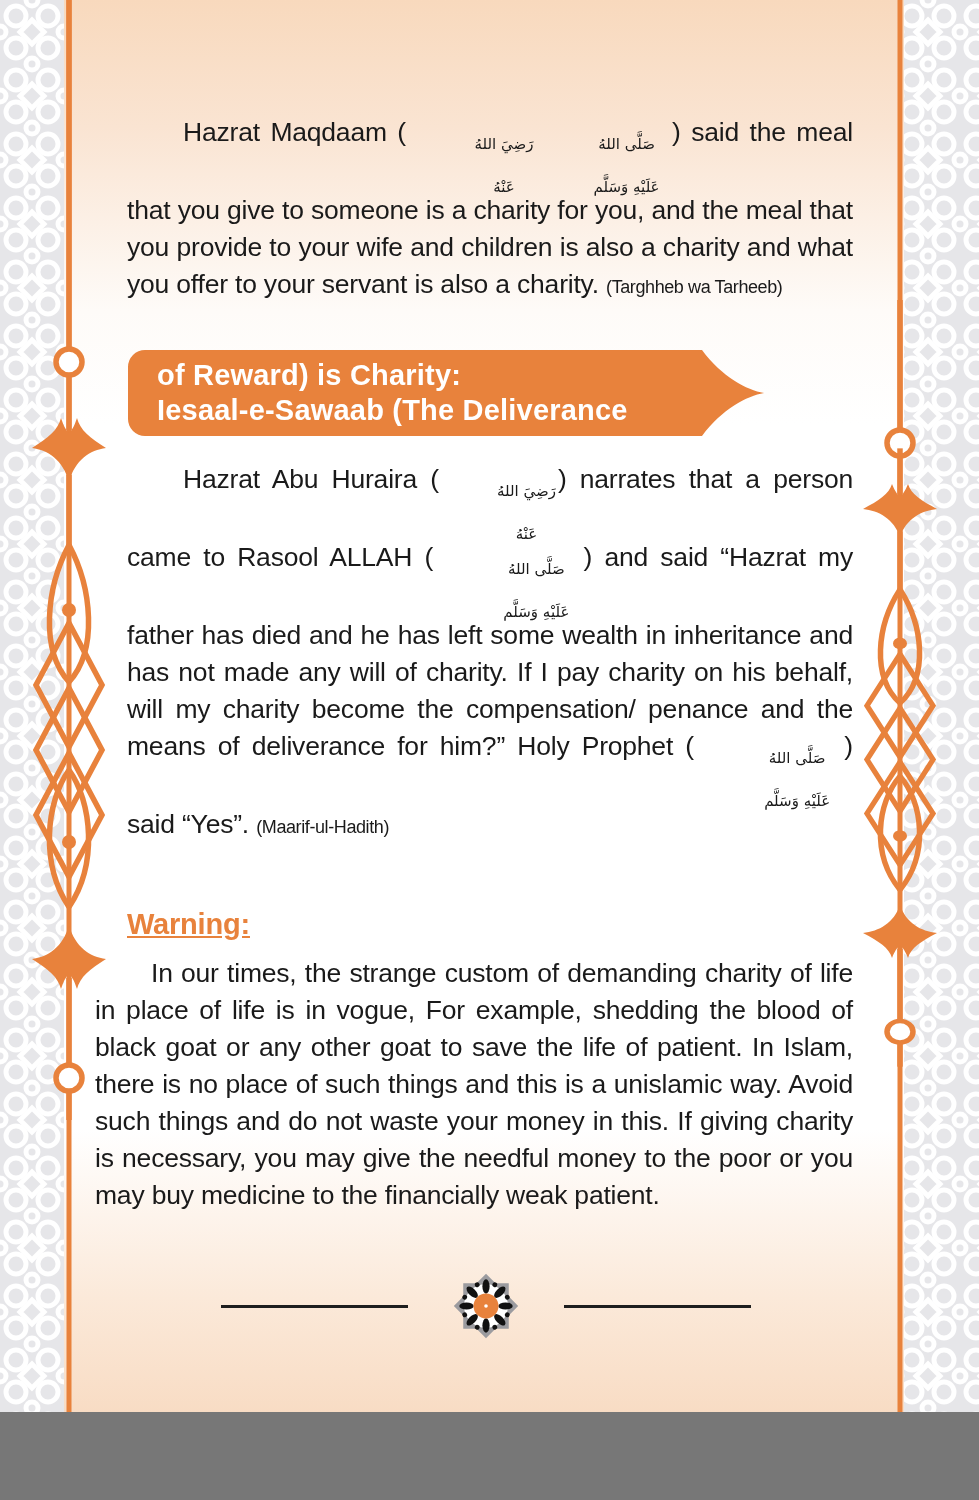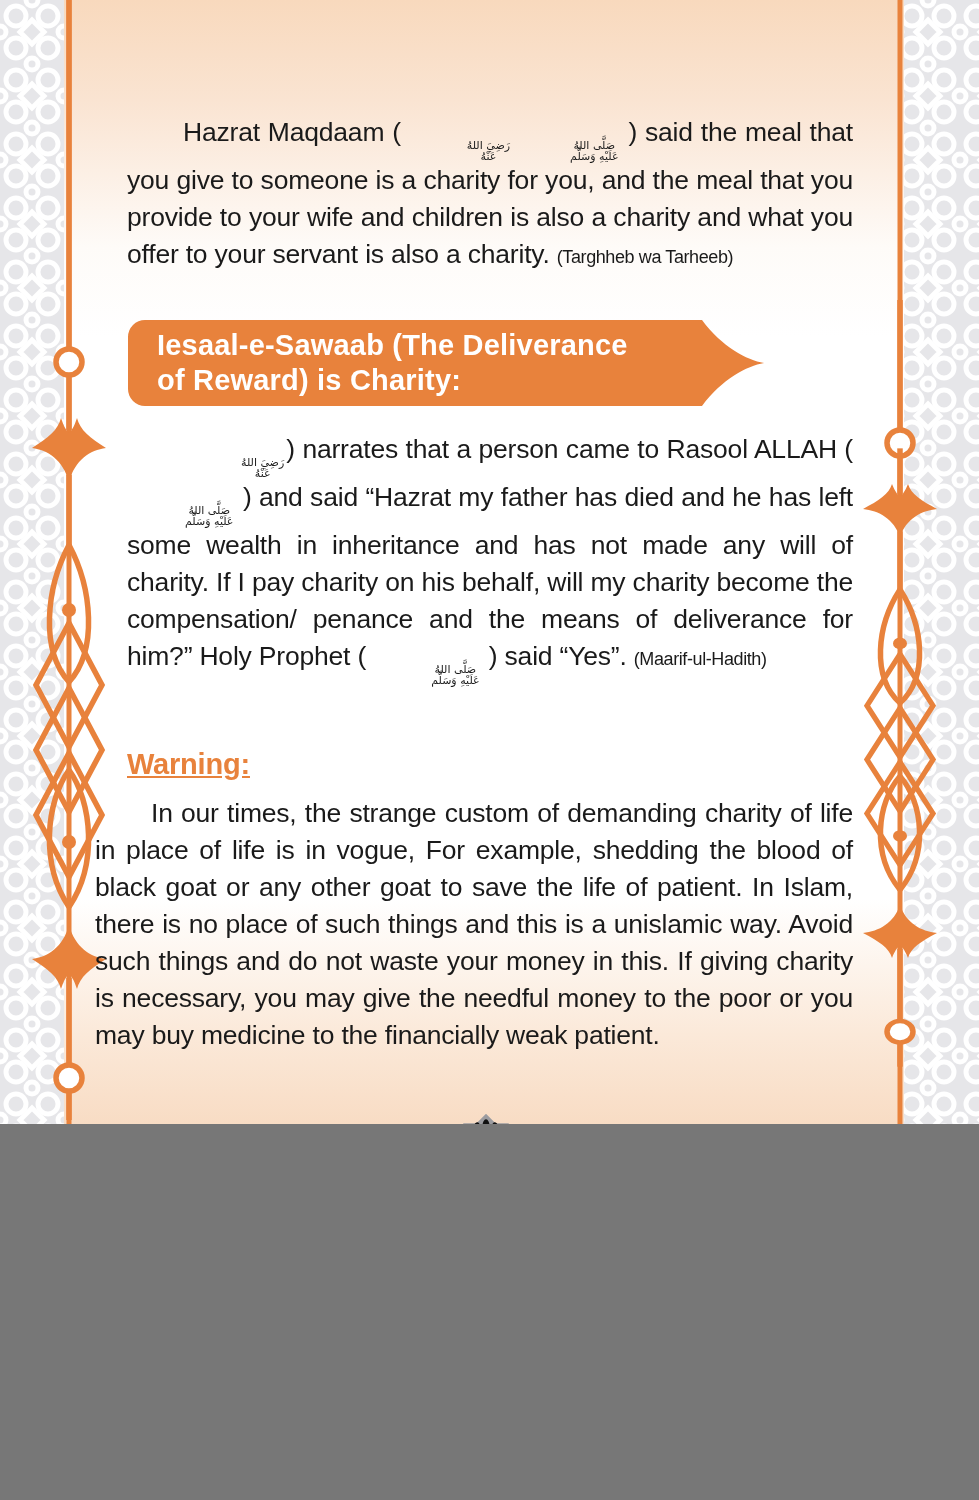--- a/index.html
+++ b/index.html
@@ -1,38 +1,38 @@
 <!DOCTYPE html>
 <html><head>
 <meta charset="utf-8">
 <style>
   html,body{margin:0;padding:0;background:#777;}
   #page{
     position:relative;
-    width:979px;height:1124px;
+    width:979px;height:1412px;
     margin:0 auto;
     overflow:hidden;
     background:linear-gradient(180deg,#F8D9BD 0%,#FAE4D2 9%,#FEFBF8 22%,#FFFFFF 30%,#FFFFFF 80%,#FBE9D9 92%,#F8DCC4 100%);
     font-family:"Liberation Sans",sans-serif;
   }
   #decor{position:absolute;left:0;top:0;z-index:1;pointer-events:none;}
   #content{
     position:absolute;left:75px;top:0;width:822px;height:1500px;z-index:2;
     padding:114px 0 0 0;box-sizing:border-box;
   }
   .para{
     margin:0 44px 0 52px;
     font-size:26.5px;line-height:37px;letter-spacing:-0.2px;
     color:#1a1a1a;text-align:justify;text-indent:56px;
   }
   .cite{font-size:18px;letter-spacing:-0.4px;}
   .hon{
     display:inline-flex;flex-direction:column;align-items:center;
     font-family:"DejaVu Sans",sans-serif;
-    font-size:11px;line-height:10.5px;vertical-align:-8px;margin:0 2px;
+    font-size:15px;line-height:10.5px;vertical-align:-8px;margin:0 2px;gap:32px;
   }
   .banner{
     position:relative;margin:43px 0 0 52px;width:640px;height:88px;
   }
   .banner svg{position:absolute;left:0;top:0;}
   .banner-text{
     position:absolute;left:30px;top:9px;z-index:2;
     color:#fff;font-weight:bold;font-size:29px;line-height:35px;letter-spacing:0.2px;
   }
   .p2{margin-top:24px;}
@@ -132,26 +132,26 @@
         </span><span class="hon">
           <span>صَلَّى اللهُ</span>
           <span>عَلَيْهِ وَسَلَّم</span>
         </span><span> ) said the meal that you give to someone is a charity for you, and the meal that you provide to your wife and children is also a charity and what you offer to your servant is also a charity. </span><span class="cite">(Targhheb wa Tarheeb)</span></p>
 
     <div class="banner">
       <svg width="640" height="88" viewBox="0 0 640 88">
         <path fill="#E8823C" d="M18,1 H575 C595,28 620,41 637,44 C620,47 595,60 575,87 H18 A17,17 0 0 1 1,70 V18 A17,17 0 0 1 18,1 Z"></path>
       </svg>
       <div class="banner-text">
+        <div>of Reward) is Charity:</div>
         <div>Iesaal-e-Sawaab (The Deliverance</div>
-        <div>of Reward) is Charity:</div>
       </div>
     </div>
 
-    <p class="para p2"><span class="hon">
+    <p class="para p2"><span>Hazrat Abu Huraira (</span><span class="hon">
           <span>رَضِيَ اللهُ</span>
           <span>عَنْهُ</span>
         </span><span>) narrates that a person came to Rasool ALLAH ( </span><span class="hon">
           <span>صَلَّى اللهُ</span>
           <span>عَلَيْهِ وَسَلَّم</span>
         </span><span> ) and said “Hazrat my father has died and he has left some wealth in inheritance and has not made any will of charity. If I pay charity on his behalf, will my charity become the compensation/ penance and the means of deliverance for him?” Holy Prophet ( </span><span class="hon">
           <span>صَلَّى اللهُ</span>
           <span>عَلَيْهِ وَسَلَّم</span>
         </span><span> ) said “Yes”. </span><span class="cite">(Maarif-ul-Hadith)</span></p>
 

